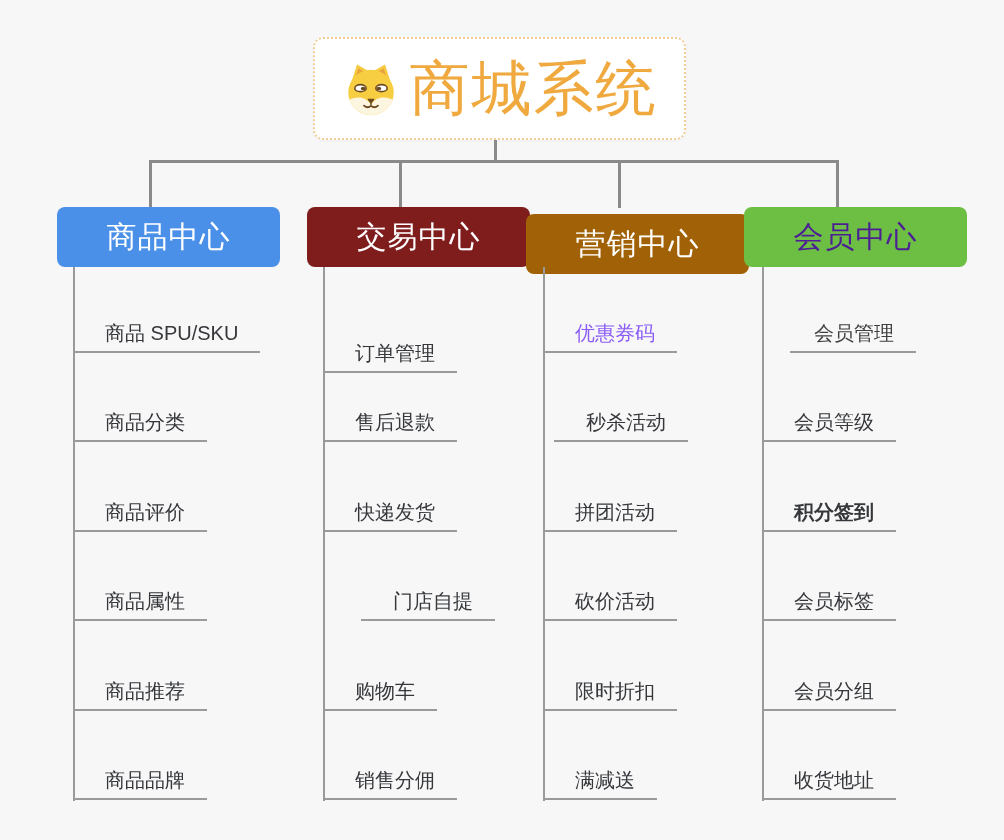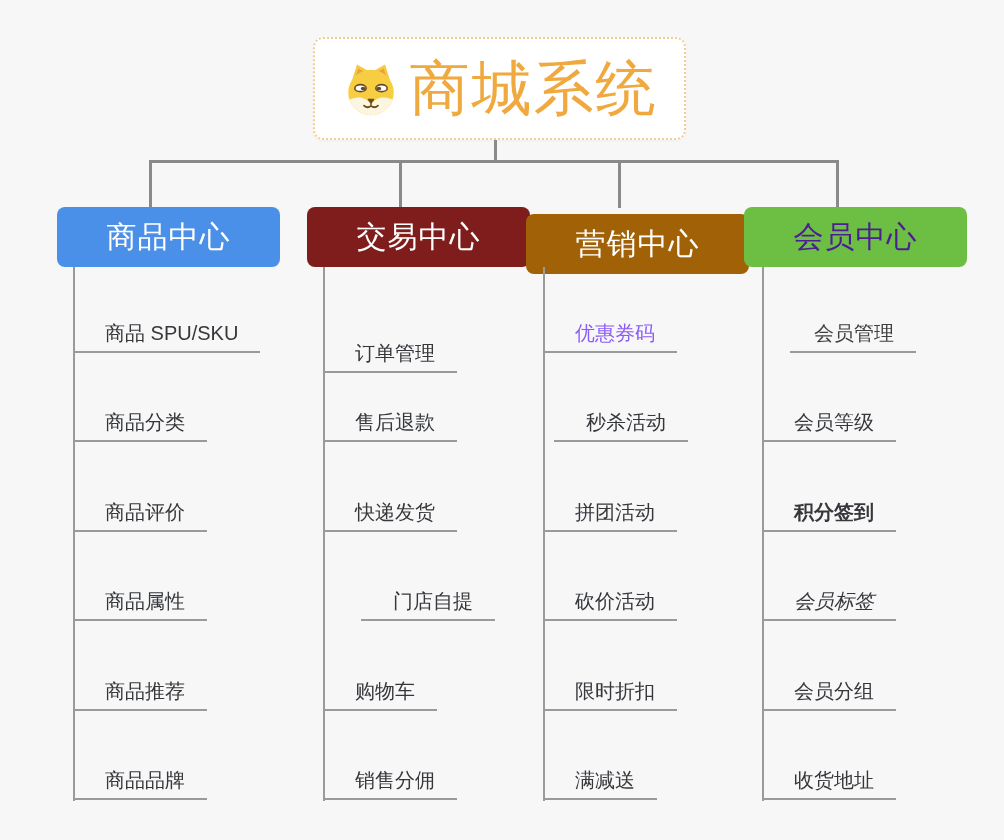--- a/index.html
+++ b/index.html
@@ -111,18 +111,18 @@
       <div class="leaf-item" style="left: 543px; top: 499px; color: rgb(53, 55, 59); border-bottom-color: rgb(154, 154, 154);">拼团活动</div>
       <div class="leaf-item" style="left: 543px; top: 588px; color: rgb(53, 55, 59); border-bottom-color: rgb(154, 154, 154);">砍价活动</div>
       <div class="leaf-item" style="left: 543px; top: 678px; color: rgb(53, 55, 59); border-bottom-color: rgb(154, 154, 154);">限时折扣</div>
       <div class="leaf-item" style="left: 543px; top: 767px; color: rgb(53, 55, 59); border-bottom-color: rgb(154, 154, 154);">满减送</div>
       <div class="connector" style="left: 835.5px; top: 160px; width: 3px; height: 48px; background: rgb(138, 138, 138);"></div>
       <div class="branch-node" style="left: 744px; top: 207px; background: rgb(108, 191, 67); color: #4c1d95;">会员中心</div>
       <div class="trunk-line" style="left: 762px; top: 267px; height: 534px; background: rgb(154, 154, 154);"></div>
       <div class="leaf-item" style="left: 790px; top: 320px; color: #404040; border-bottom-color: rgb(154, 154, 154); padding-left: 24px;">会员管理</div>
       <div class="leaf-item" style="left: 762px; top: 409px; color: rgb(53, 55, 59); border-bottom-color: rgb(154, 154, 154);">会员等级</div>
       <div class="leaf-item" style="left: 762px; top: 499px; color: rgb(53, 55, 59); border-bottom-color: rgb(154, 154, 154); font-weight: bold;">积分签到</div>
-      <div class="leaf-item" style="left: 762px; top: 588px; color: rgb(53, 55, 59); border-bottom-color: rgb(154, 154, 154); font-style: italic;">会员标签</div>
+      <div class="leaf-item" style="left: 762px; top: 588px; color: rgb(53, 55, 59); border-bottom-color: rgb(154, 154, 154);">会员标签</div>
       <div class="leaf-item" style="left: 762px; top: 678px; color: rgb(53, 55, 59); border-bottom-color: rgb(154, 154, 154);">会员分组</div>
       <div class="leaf-item" style="left: 762px; top: 767px; color: rgb(53, 55, 59); border-bottom-color: rgb(154, 154, 154);">收货地址</div>
     </div>
 
 </div>
 
 </body></html>

